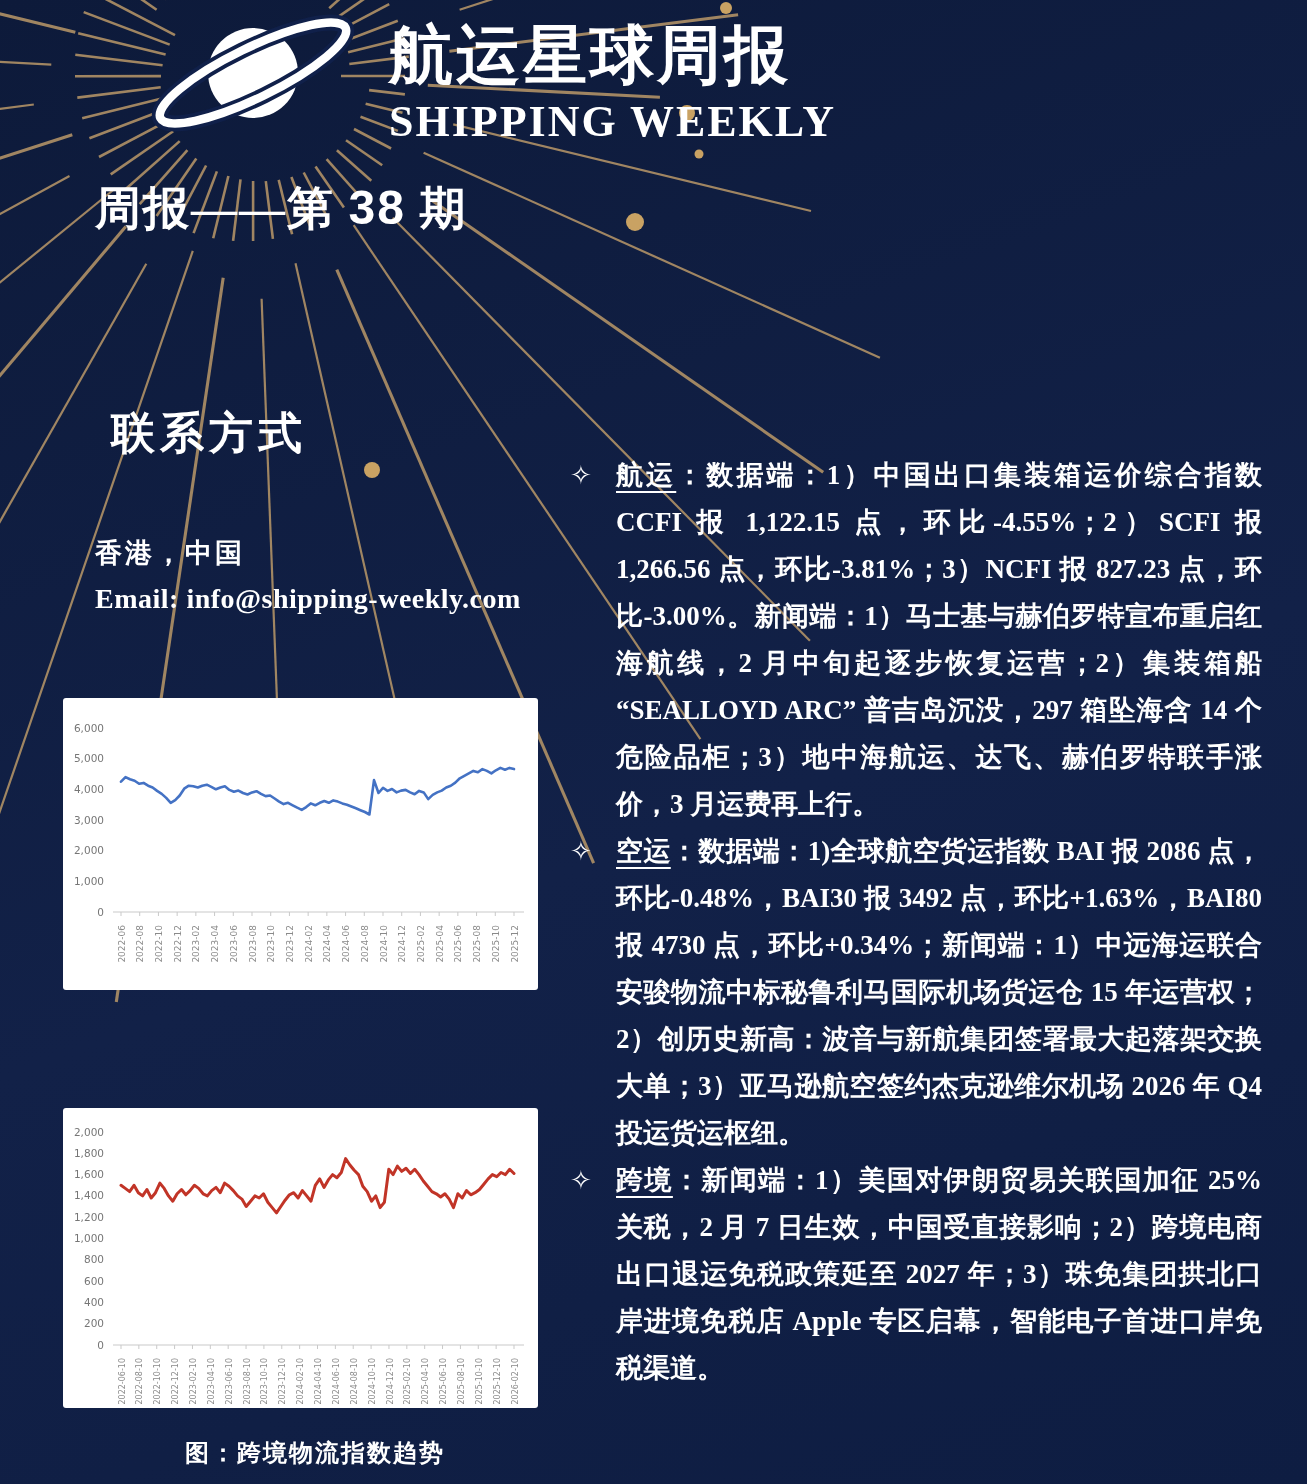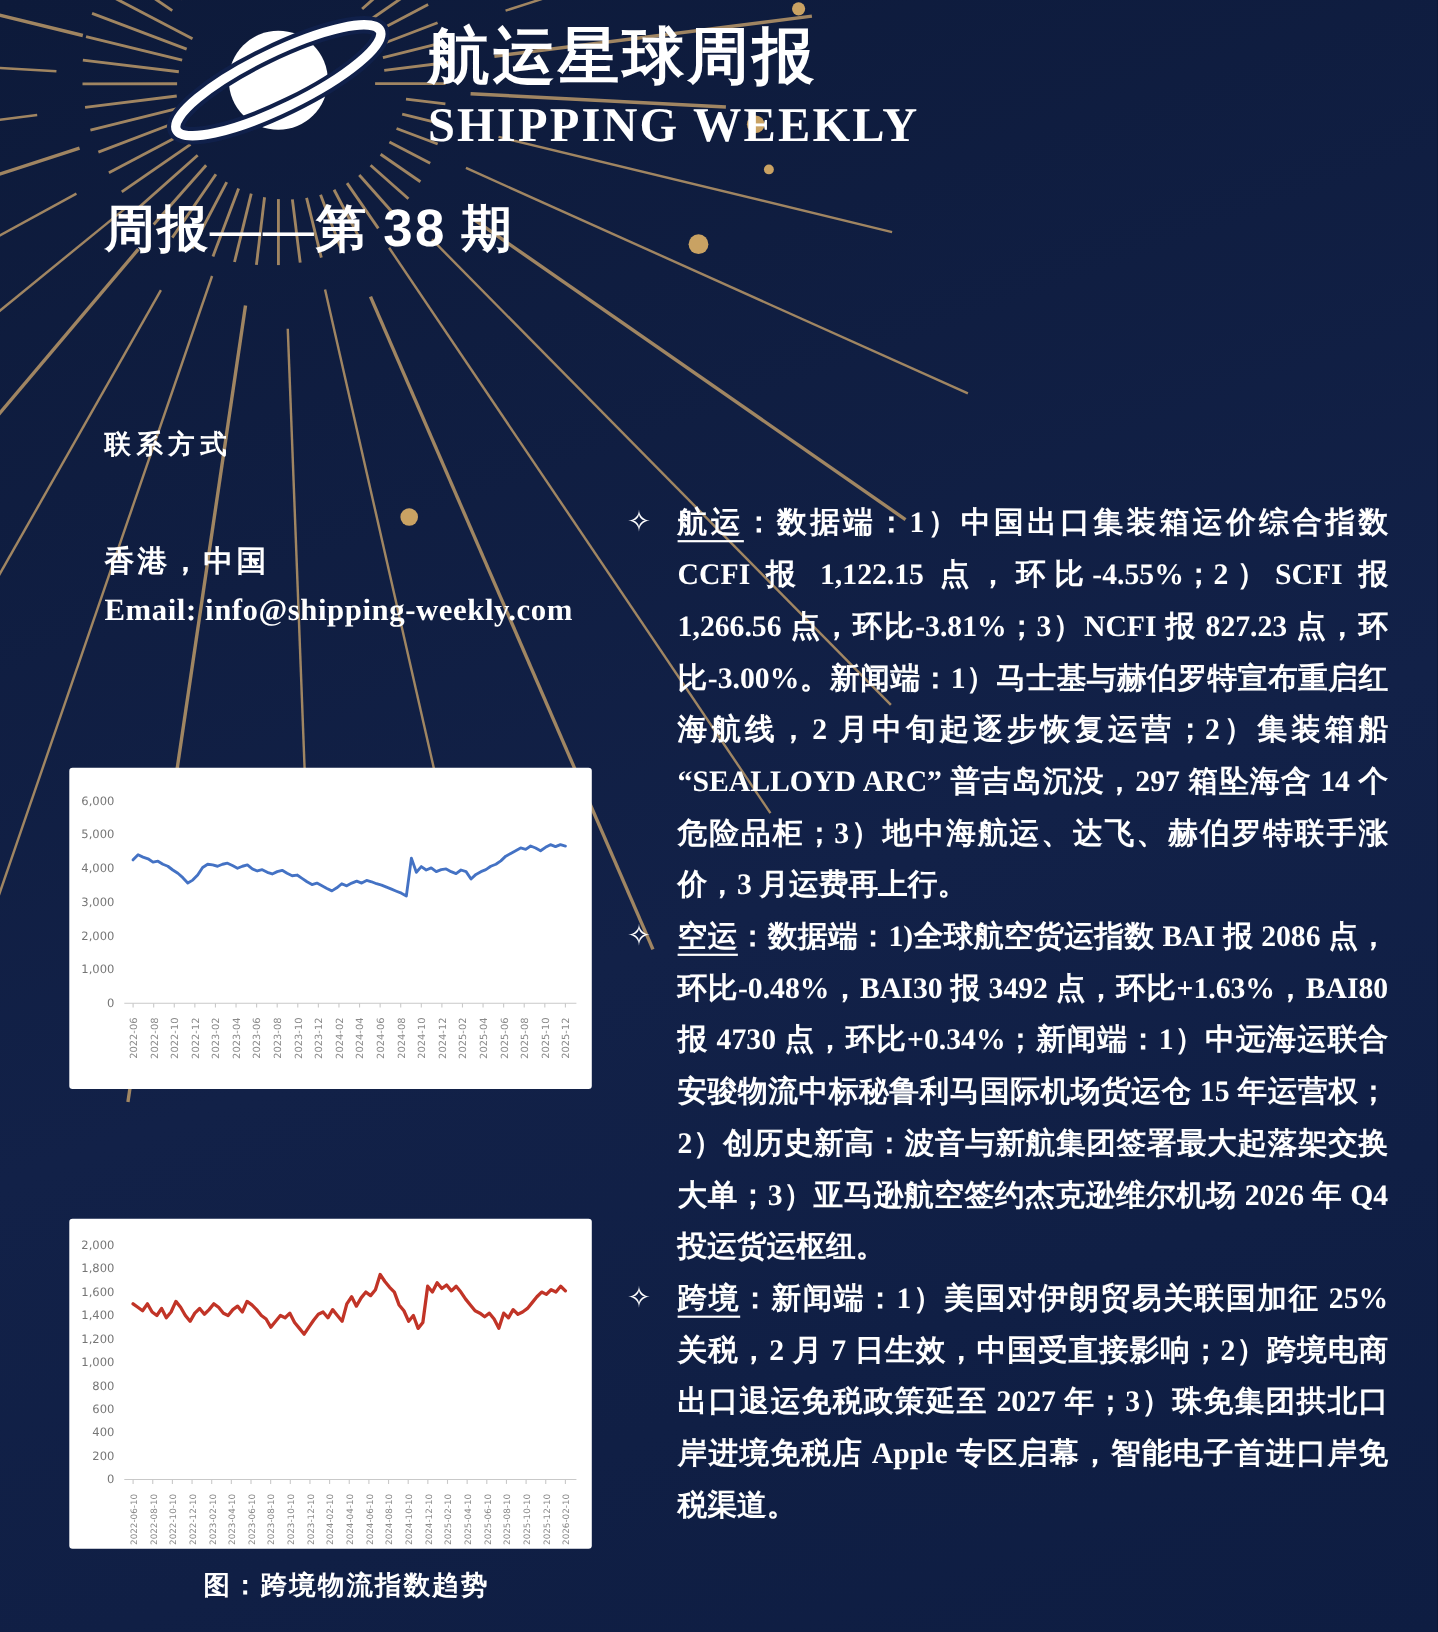--- a/index.html
+++ b/index.html
@@ -4,41 +4,41 @@
 <style>
   html,body{margin:0;padding:0;background:#091430;}
   .page{
     position:relative;width:1307px;height:1484px;overflow:hidden;
     background:linear-gradient(160deg,#0d1a3a 0%,#122148 55%,#0e1d42 100%);
     font-family:"Liberation Serif",serif;color:#ffffff;
   }
   .deco{position:absolute;left:0;top:0;z-index:0;}
   .brand{position:absolute;left:389px;top:20px;z-index:2;}
   .brand-cn{margin:0;font-family:"Liberation Sans",sans-serif;font-weight:900;
-    font-size:56px;letter-spacing:3px;line-height:1.1;color:#fff;}
+    font-size:64px;letter-spacing:3px;line-height:1.1;color:#fff;}
   .brand-en{margin-top:6px;font-family:Liberation Serif, serif;font-weight:700;
     font-size:44px;letter-spacing:2px;color:#fff;}
   .issue{position:absolute;left:95px;top:178px;z-index:2;font-size:46px;font-weight:600;letter-spacing:2px;}
   .issue .num{font-family:"Liberation Sans",sans-serif;font-weight:800;font-size:48px;}
   .contact{position:absolute;left:95px;top:388px;width:440px;z-index:2;}
-  .contact h2,.weekly h2{margin:0;font-size:24px;font-weight:600;letter-spacing:5px;}
+  .contact h2,.weekly h2{margin:16px;font-size:44px;font-weight:600;letter-spacing:5px;}
   .contact .loc{margin:72px 0 0 0;font-size:27px;font-weight:600;letter-spacing:3px;}
   .contact .mail{margin:12px 0 0 0;font-size:28px;font-weight:700;letter-spacing:.5px;}
   .weekly{position:absolute;left:570px;top:388px;width:692px;z-index:2;}
   .weekly ul{list-style:none;margin:64px 0 0 0;padding:0;}
   .weekly li{display:flex;align-items:flex-start;}
   .weekly .bi{width:46px;flex:0 0 46px;font-size:26px;line-height:47px;font-family:"DejaVu Sans",sans-serif;}
   .weekly p{flex:1;margin:0;font-size:27px;line-height:47px;font-weight:600;
     text-align:justify;text-align-last:left;}
   .weekly .lbl{text-decoration:underline;text-underline-offset:7px;text-decoration-thickness:2px;}
   .figure{position:absolute;left:63px;z-index:2;width:504px;margin:0;}
   .fig-1{top:698px;} .fig-2{top:1108px;}
   .chart-card{display:block;background:#ffffff;border-radius:3px;}
   .figure figcaption{text-align:center;font-size:24px;font-weight:700;letter-spacing:2px;color:#fff;}
-  .fig-1 figcaption{margin-top:24px;} .fig-2 figcaption{margin-top:17px;text-align:center;}
+  .fig-1 figcaption{margin-top:24px;} .fig-2 figcaption{margin-top:29px;text-align:center;}
   .ylab{font-family:"DejaVu Sans",sans-serif;font-size:10.5px;fill:#767676;}
   .xlab{font-family:"DejaVu Sans",sans-serif;fill:#8a8a8a;}
 </style>
 </head>
 <body>
 
 <div class="page">
 
   <svg class="deco" width="1307" height="1484" viewBox="0 0 1307 1484" aria-hidden="true">
     <g id="rays">

